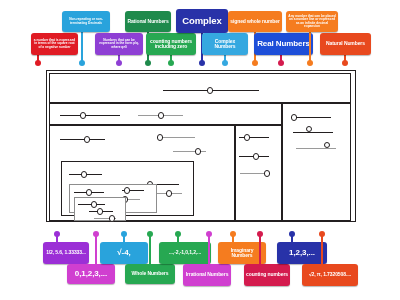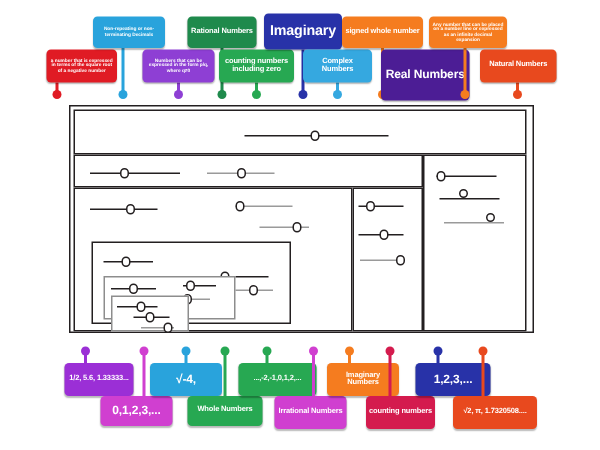--- a/index.html
+++ b/index.html
@@ -91,35 +91,35 @@
         <span>Rational Numbers</span>
       </div>
       <div class="stem" style="left: 170.3px; top: 55px; height: 8px; background: rgb(39, 168, 82);"></div>
       <div class="dot" style="left: 168px; top: 60px; background: rgb(39, 168, 82);"></div>
       <div class="tile mid" style="left: 146px; top: 33px; width: 50px; height: 22px; background: rgb(39, 168, 82);">
         <span>counting numbers including zero</span>
       </div>
       <div class="stem" style="left: 201.3px; top: 33px; height: 30px; background: rgb(40, 50, 168);"></div>
       <div class="dot" style="left: 199px; top: 60px; background: rgb(40, 50, 168);"></div>
       <div class="tile xbig" style="left: 176px; top: 9px; width: 52px; height: 24px; background: rgb(40, 50, 168);">
-        <span>Imaginary</span>
+        <span>Complex</span>
       </div>
       <div class="stem" style="left: 224.3px; top: 55px; height: 8px; background: rgb(53, 168, 224);"></div>
       <div class="dot" style="left: 222px; top: 60px; background: rgb(53, 168, 224);"></div>
       <div class="tile mid" style="left: 202px; top: 33px; width: 46px; height: 22px; background: rgb(53, 168, 224);">
         <span>Complex Numbers</span>
       </div>
       <div class="stem" style="left: 254.3px; top: 32px; height: 31px; background: rgb(245, 124, 31);"></div>
       <div class="dot" style="left: 252px; top: 60px; background: rgb(245, 124, 31);"></div>
       <div class="tile mid" style="left: 228px; top: 11px; width: 54px; height: 21px; background: rgb(245, 124, 31);">
         <span>signed whole number</span>
       </div>
       <div class="stem" style="left: 280.3px; top: 55px; height: 8px; background: rgb(212, 27, 78);"></div>
       <div class="dot" style="left: 278px; top: 60px; background: rgb(212, 27, 78);"></div>
-      <div class="tile big" style="left: 254px; top: 33px; width: 59px; height: 34px; background: #4c1d95; justify-content: center;">
+      <div class="tile big" style="left: 254px; top: 33px; width: 59px; height: 22px; background: #1d4ed8; justify-content: center;">
         <span>Real Numbers</span>
       </div>
       <div class="stem" style="left: 309.3px; top: 32px; height: 31px; background: rgb(245, 124, 31);"></div>
       <div class="dot" style="left: 307px; top: 60px; background: rgb(245, 124, 31);"></div>
       <div class="tile small" style="left: 286px; top: 11px; width: 52px; height: 21px; background: rgb(245, 124, 31);">
         <span>Any number that can be placed on a number line or expressed as an infinite decimal expansion</span>
       </div>
       <div class="stem" style="left: 344.3px; top: 55px; height: 8px; background: rgb(232, 73, 30);"></div>
       <div class="dot" style="left: 342px; top: 60px; background: rgb(232, 73, 30);"></div>
       <div class="tile mid" style="left: 320px; top: 33px; width: 51px; height: 22px; background: rgb(232, 73, 30);">

